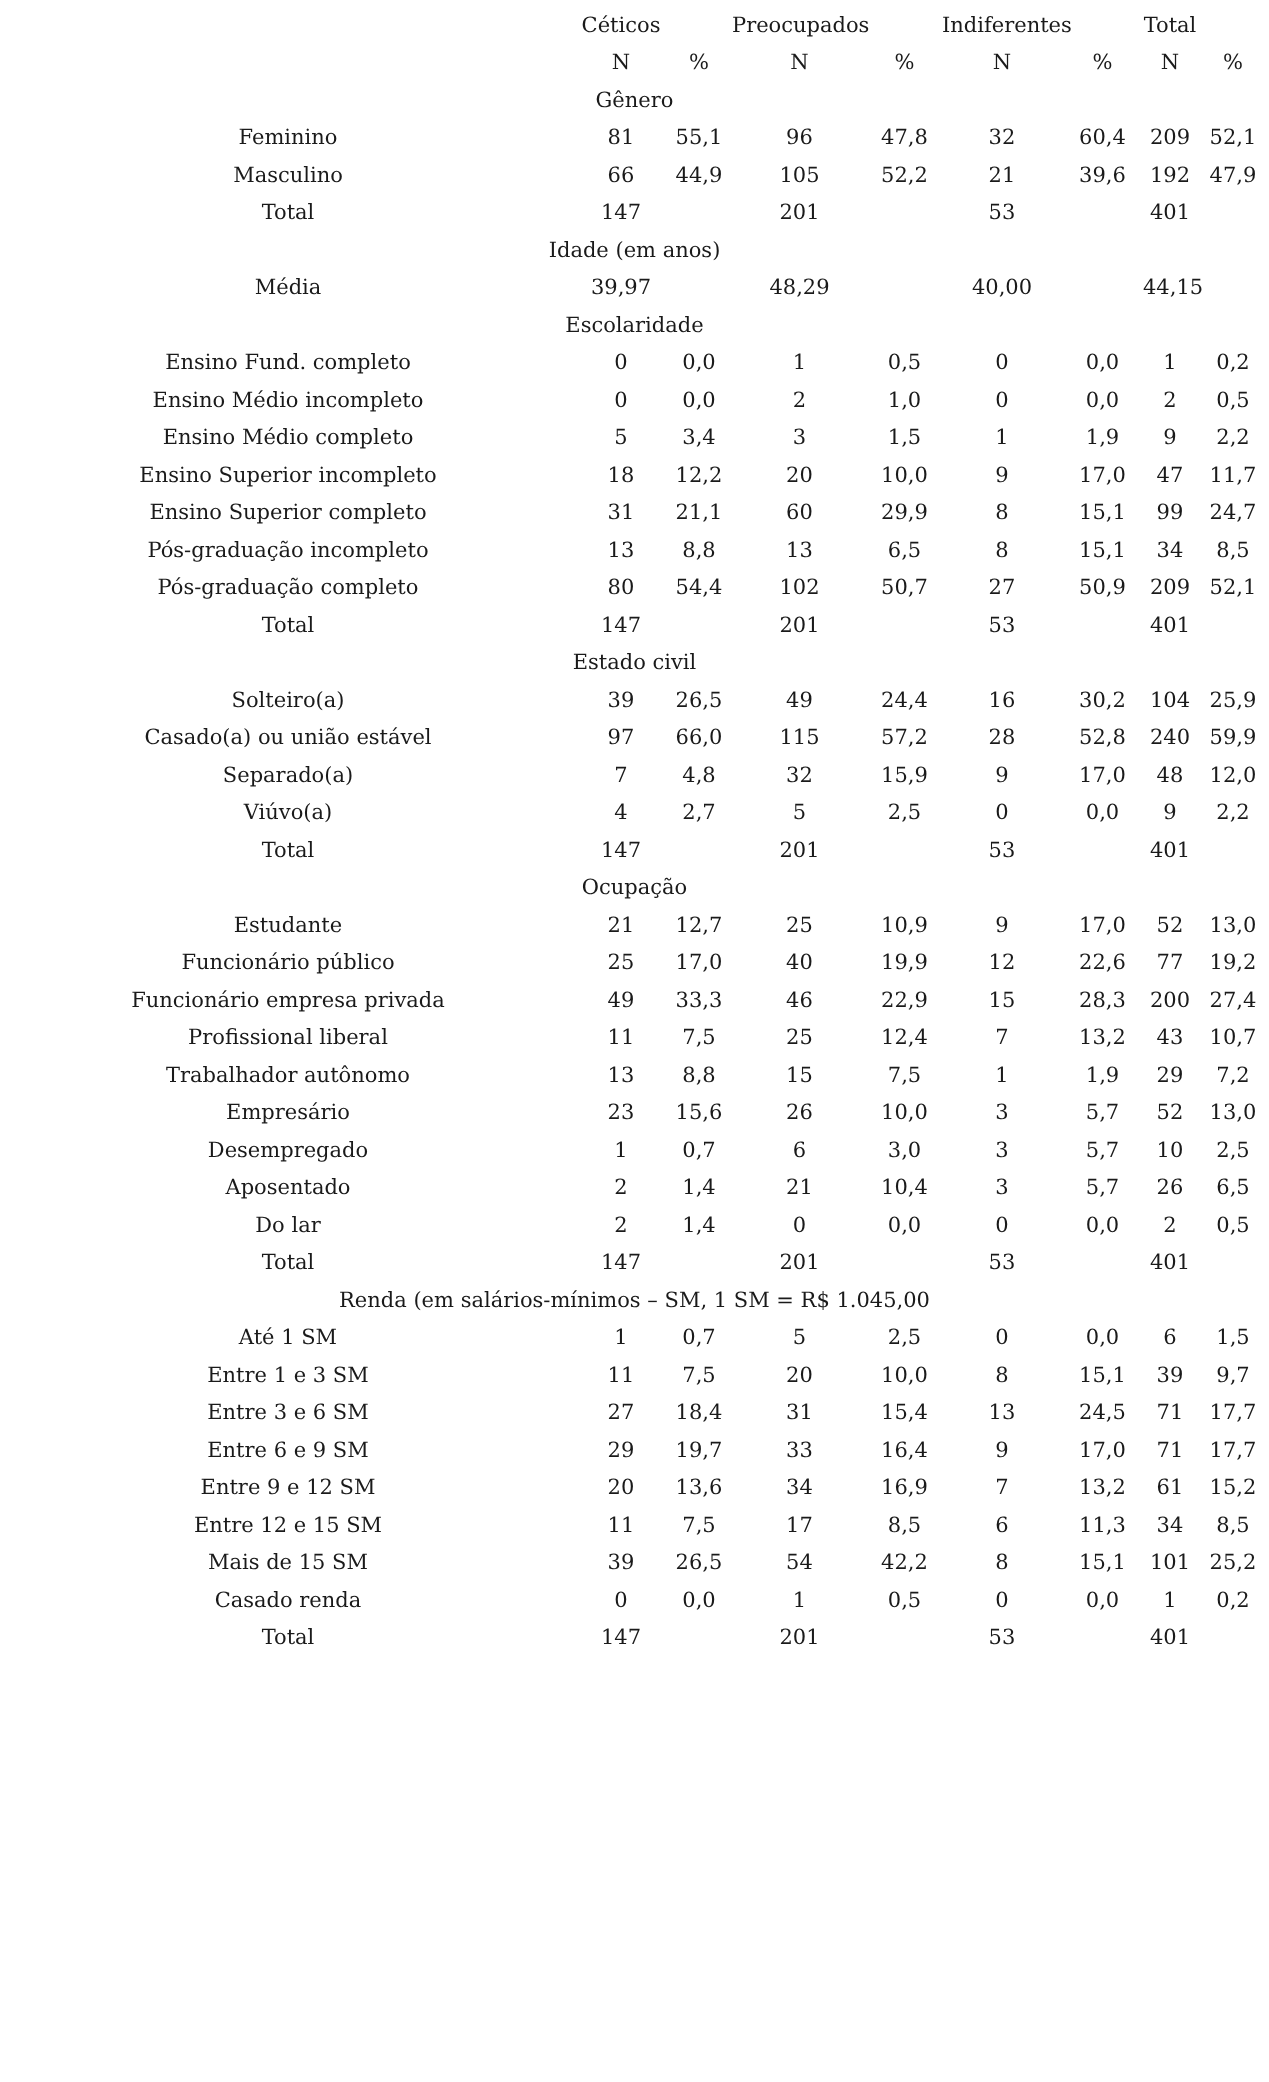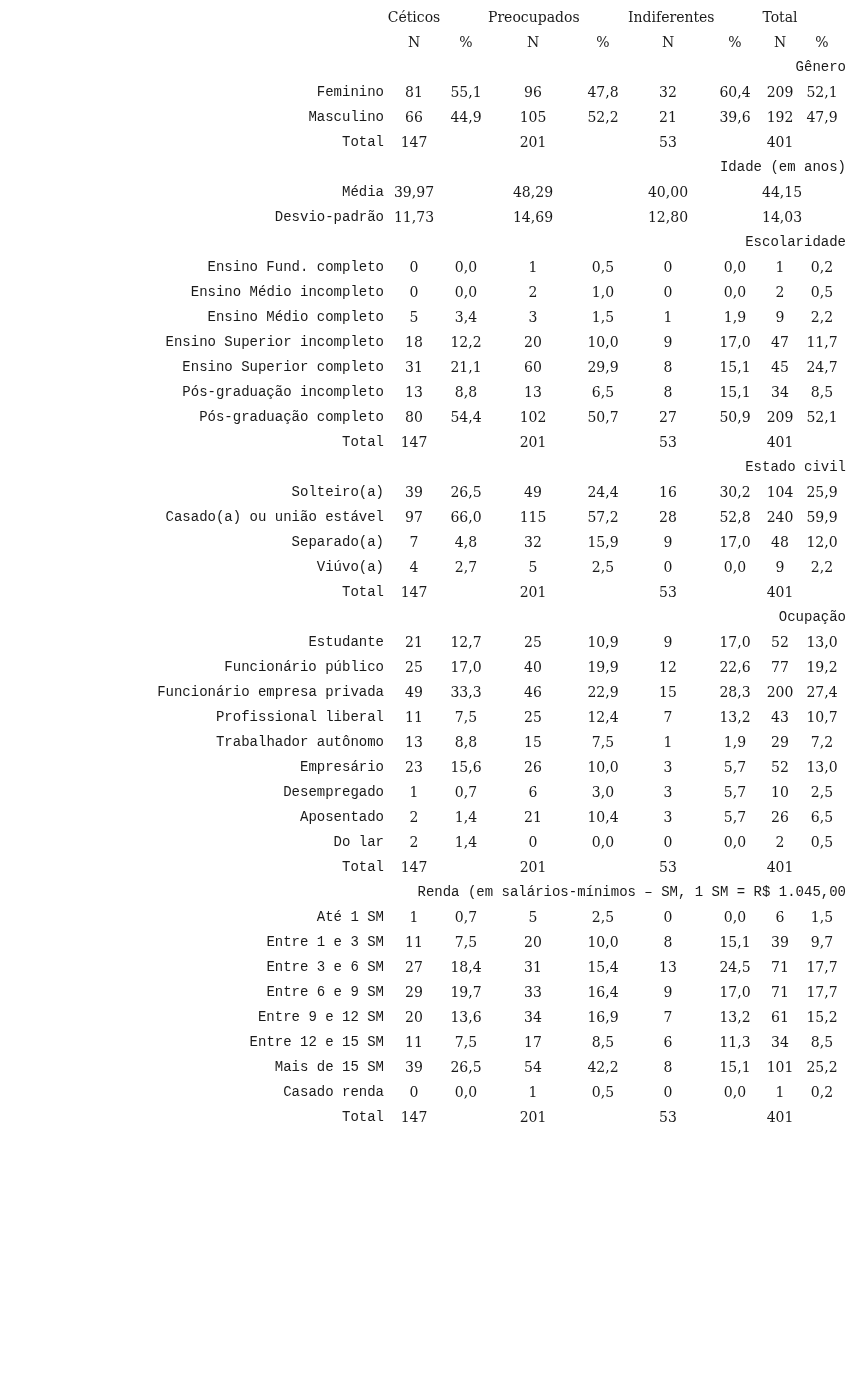--- a/index.html
+++ b/index.html
@@ -42,24 +42,23 @@
   col.c1 { width: 60px; }
   col.c2 { width: 44px; }
   col.c3 { width: 90px; }
   col.c4 { width: 50px; }
   col.c5 { width: 80px; }
   col.c6 { width: 54px; }
   col.c7 { width: 36px; }
   col.c8 { width: 48px; }
 
   .lbl {
-    text-align: right;
+    text-align: center;
     padding-left: 8px;
     white-space: nowrap;
-    font-family: Liberation Mono, monospace;
   }
   .num {
     text-align: center;
     white-space: nowrap;
   }
   .grp {
     font-weight: bold;
     text-align: center;
     white-space: nowrap;
   }
@@ -149,31 +148,20 @@
           <td class="num">39,97</td>
           <td class="num"></td>
           <td class="num">48,29</td>
           <td class="num"></td>
           <td class="num">40,00</td>
           <td class="num"></td>
           <td class="num">44,15</td>
           <td class="num"></td>
         </tr>
         <tr>
-          <td class="lbl">Desvio-padrão</td>
-          <td class="num">11,73</td>
-          <td class="num"></td>
-          <td class="num">14,69</td>
-          <td class="num"></td>
-          <td class="num">12,80</td>
-          <td class="num"></td>
-          <td class="num">14,03</td>
-          <td class="num"></td>
-        </tr>
-        <tr>
           <td class="lbl" colspan="9">Escolaridade</td>
         </tr>
         <tr>
           <td class="lbl">Ensino Fund. completo</td>
           <td class="num">0</td>
           <td class="num">0,0</td>
           <td class="num">1</td>
           <td class="num">0,5</td>
           <td class="num">0</td>
           <td class="num">0,0</td>
@@ -214,21 +202,21 @@
           <td class="num">11,7</td>
         </tr>
         <tr>
           <td class="lbl">Ensino Superior completo</td>
           <td class="num">31</td>
           <td class="num">21,1</td>
           <td class="num">60</td>
           <td class="num">29,9</td>
           <td class="num">8</td>
           <td class="num">15,1</td>
-          <td class="num">45</td>
+          <td class="num">99</td>
           <td class="num">24,7</td>
         </tr>
         <tr>
           <td class="lbl">Pós-graduação incompleto</td>
           <td class="num">13</td>
           <td class="num">8,8</td>
           <td class="num">13</td>
           <td class="num">6,5</td>
           <td class="num">8</td>
           <td class="num">15,1</td>

